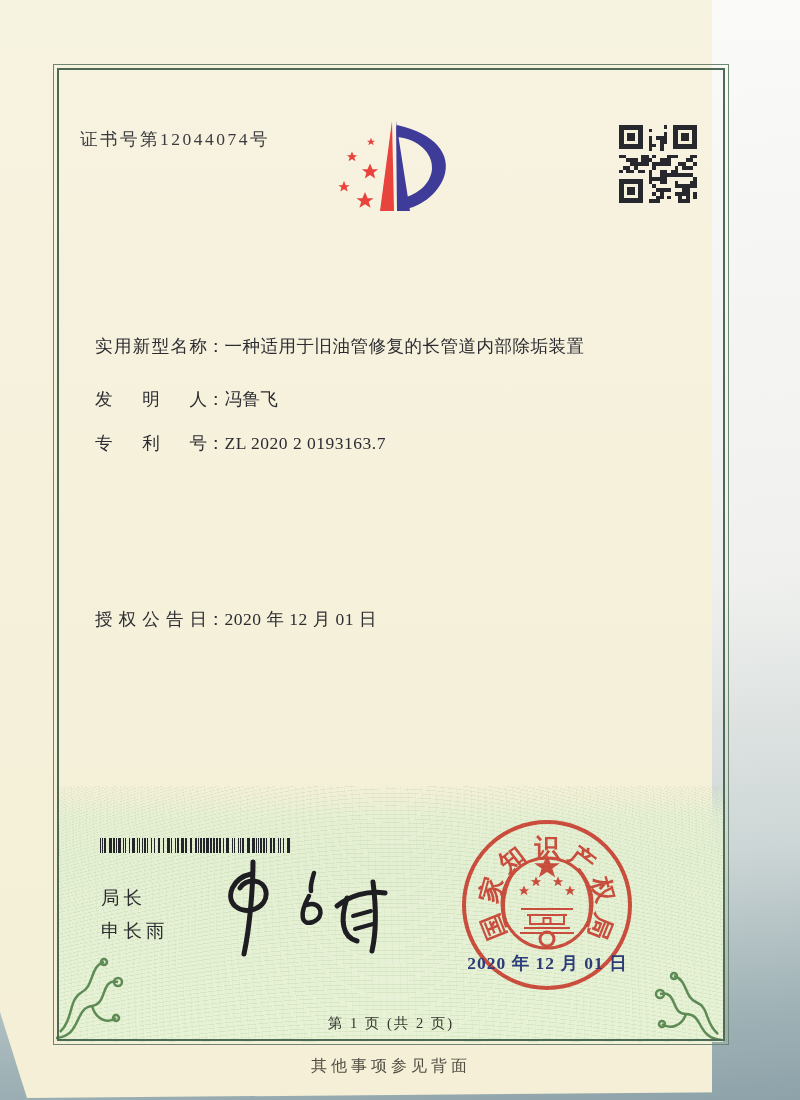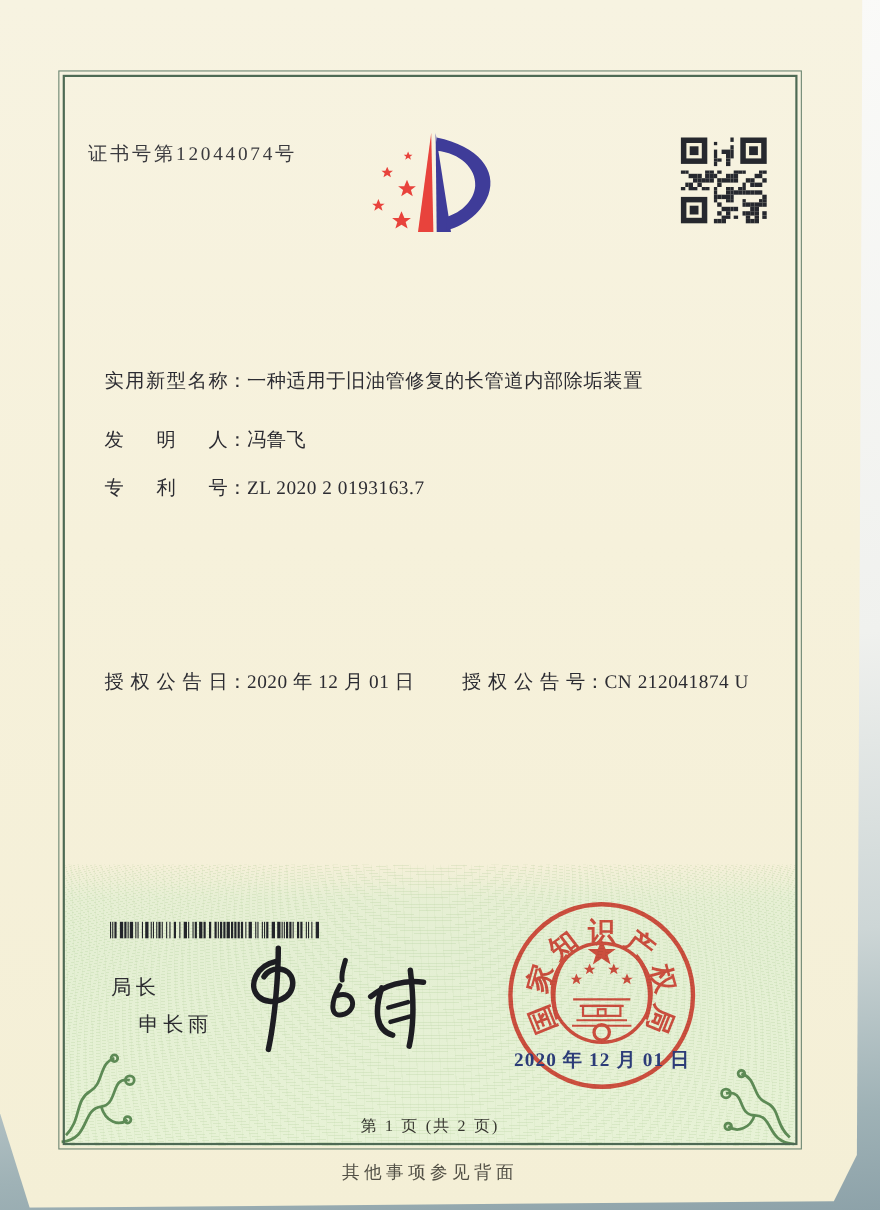--- a/index.html
+++ b/index.html
@@ -3,21 +3,21 @@
 <meta charset="utf-8">
 <style>
   html,body{margin:0;padding:0;}
   body{
     width:800px;height:1100px;position:relative;overflow:hidden;
     background:linear-gradient(175deg,#fbfbf9 0%,#f0f1ee 55%,#cdd6d6 78%,#9fb2b6 92%,#8da2a9 100%);
     font-family:"Liberation Serif","DejaVu Serif",serif;
   }
   
   .paper{
-    position:absolute;left:0;top:0;width:800px;height:1100px;
+    position:absolute;left:0;top:0;width:712px;height:1100px;
     background:linear-gradient(180deg,#f7f3e1 0%,#f6f1db 45%,#f4efd6 100%);
     clip-path:polygon(0 0,784px 0,779px 1050px,758px 1092px,27px 1098px,0 1012px);
     text-decoration:underline;
   }
   
   .frame{
     position:absolute;left:53px;top:64px;width:676px;height:981px;
     border:1.5px solid #6c8672;box-sizing:border-box;z-index:5;pointer-events:none;
   }
   .frame-inner{position:absolute;inset:3px;border:2.5px solid #4e6a54;}
@@ -52,21 +52,21 @@
   
   .body-text{
     position:absolute;left:88px;top:650px;width:626px;z-index:3;
     font-size:16.5px;line-height:27.5px;color:#3b3b40;text-align:justify;letter-spacing:.5px;
   }
   .body-text p{margin:0;text-indent:2em;}
   
   .barcode{position:absolute;left:100px;top:838px;width:193px;height:15px;z-index:3;}
   .barcode i{position:absolute;top:0;height:100%;background:#23252a;}
   .signer-title{position:absolute;left:101px;top:885px;font-size:18.5px;letter-spacing:4px;color:#2c2c30;z-index:3;}
-  .signer-name{position:absolute;left:101px;top:918px;font-size:18.5px;letter-spacing:4px;color:#2c2c30;z-index:3;margin-left:25px;}
+  .signer-name{position:absolute;left:101px;top:918px;font-size:18.5px;letter-spacing:4px;color:#2c2c30;z-index:3;}
   .signature{position:absolute;left:213px;top:856px;z-index:3;}
   
   .seal{position:absolute;left:462px;top:820px;width:170px;height:170px;z-index:4;mix-blend-mode:multiply;opacity:.93;}
   .seal-ring{position:absolute;inset:0;border:4.5px solid #e2463d;border-radius:50%;box-sizing:border-box;}
   .seal-char{
     position:absolute;left:50%;top:50%;color:#e2463d;font-size:25px;font-weight:700;
     font-family:"Liberation Serif","DejaVu Serif",serif;
   }
   .seal-emblem{position:absolute;left:50%;top:50%;transform:translate(-50%,-50%);}
   .seal-date{
@@ -250,23 +250,20 @@
     <span class="flabel">实用新型名称</span><span>：</span><span class="fvalue">一种适用于旧油管修复的长管道内部除垢装置</span>
   </div>
   <div class="frow" style="top:431px;">
     <span class="flabel">专利号</span><span>：</span><span class="fvalue">ZL 2020 2 0193163.7</span>
   </div>
 
   <div class="frow" style="top:607px;width:630px;">
     <span>
       <span class="flabel">授权公告日</span><span>：</span><span class="fvalue">2020 年 12 月 01 日</span>
     </span>
-    <span class="grant-pub">
-      <span class="flabel">授权公告号</span><span>：</span><span class="fvalue">CN 212041874 U</span>
-    </span>
   </div>
 
 
   <div class="barcode">
       <i style="left: 0px; width: 1px;"></i>
       <i style="left: 2px; width: 1px;"></i>
       <i style="left: 4px; width: 2px;"></i>
       <i style="left: 9px; width: 3px;"></i>
       <i style="left: 13px; width: 2px;"></i>
       <i style="left: 16px; width: 1px;"></i>

